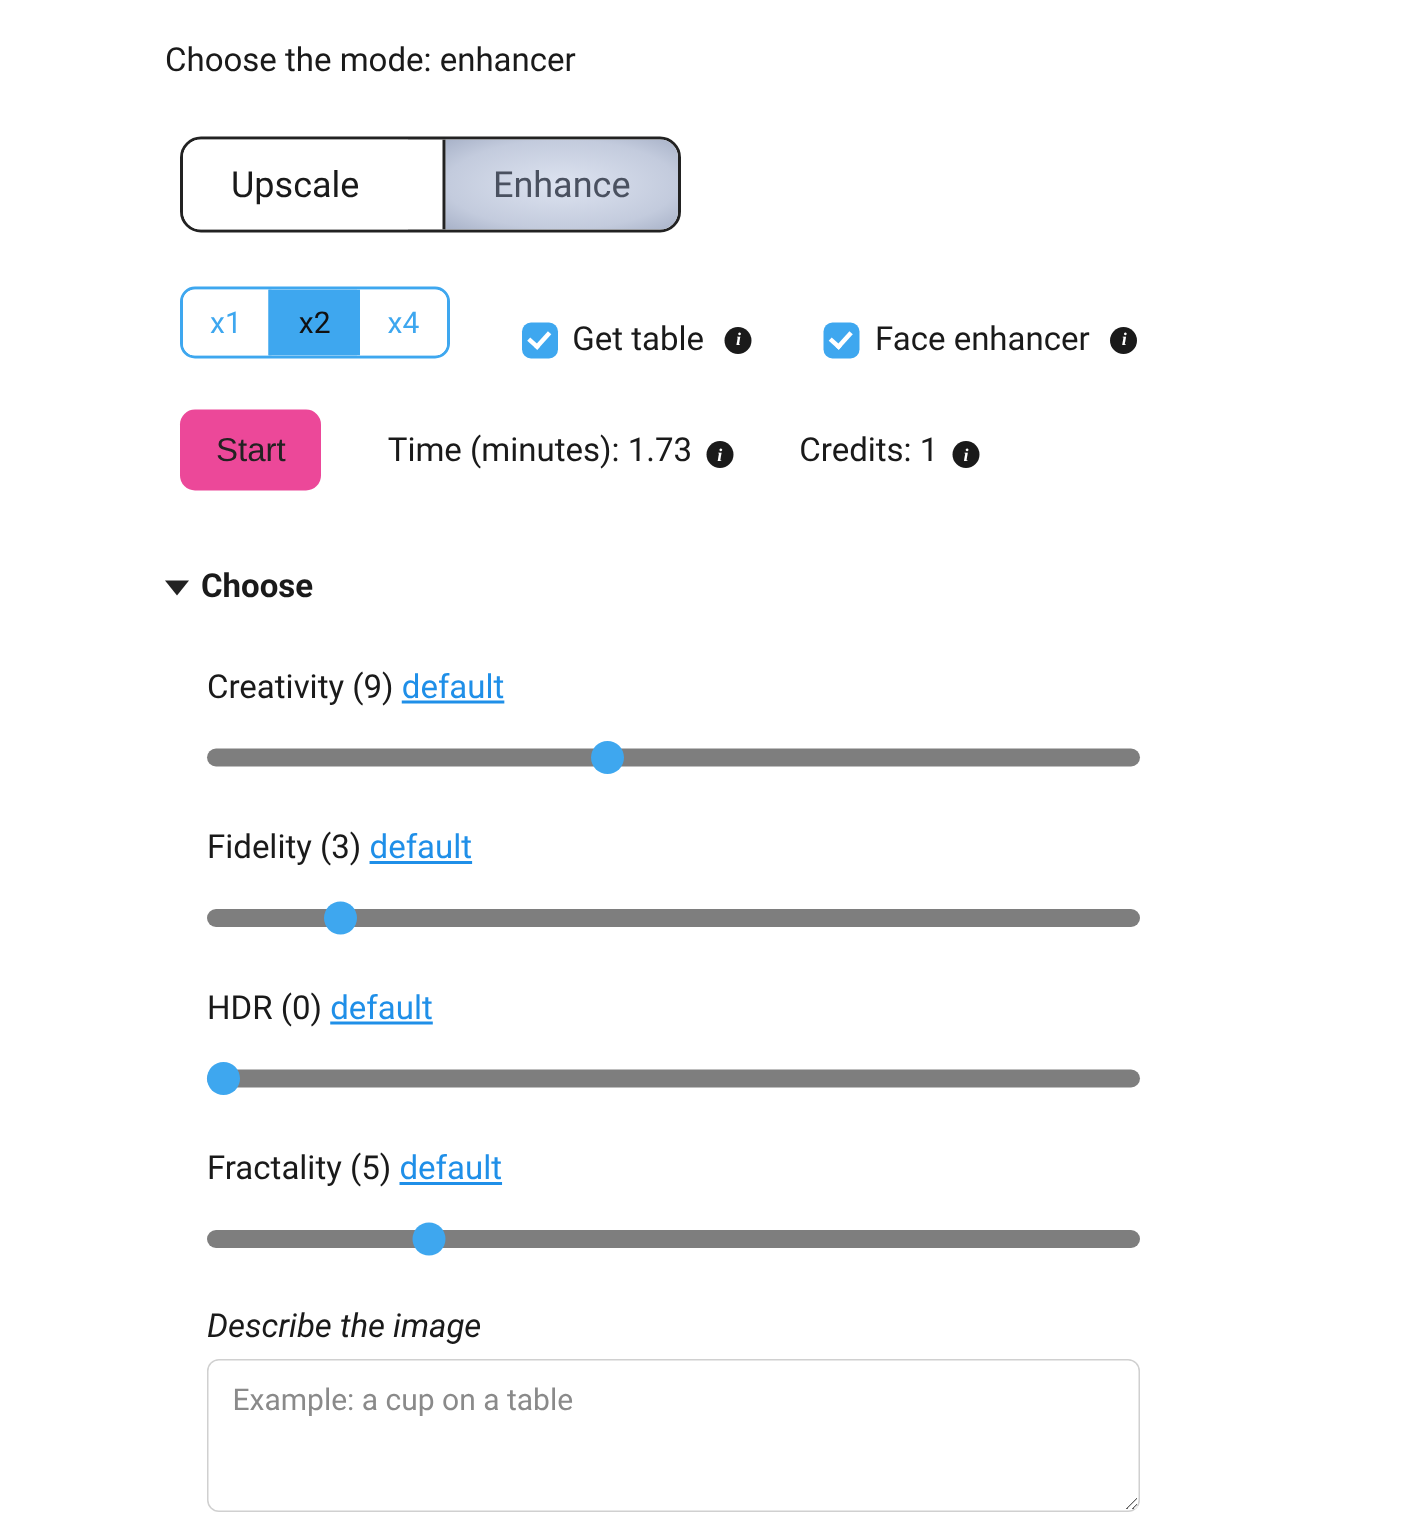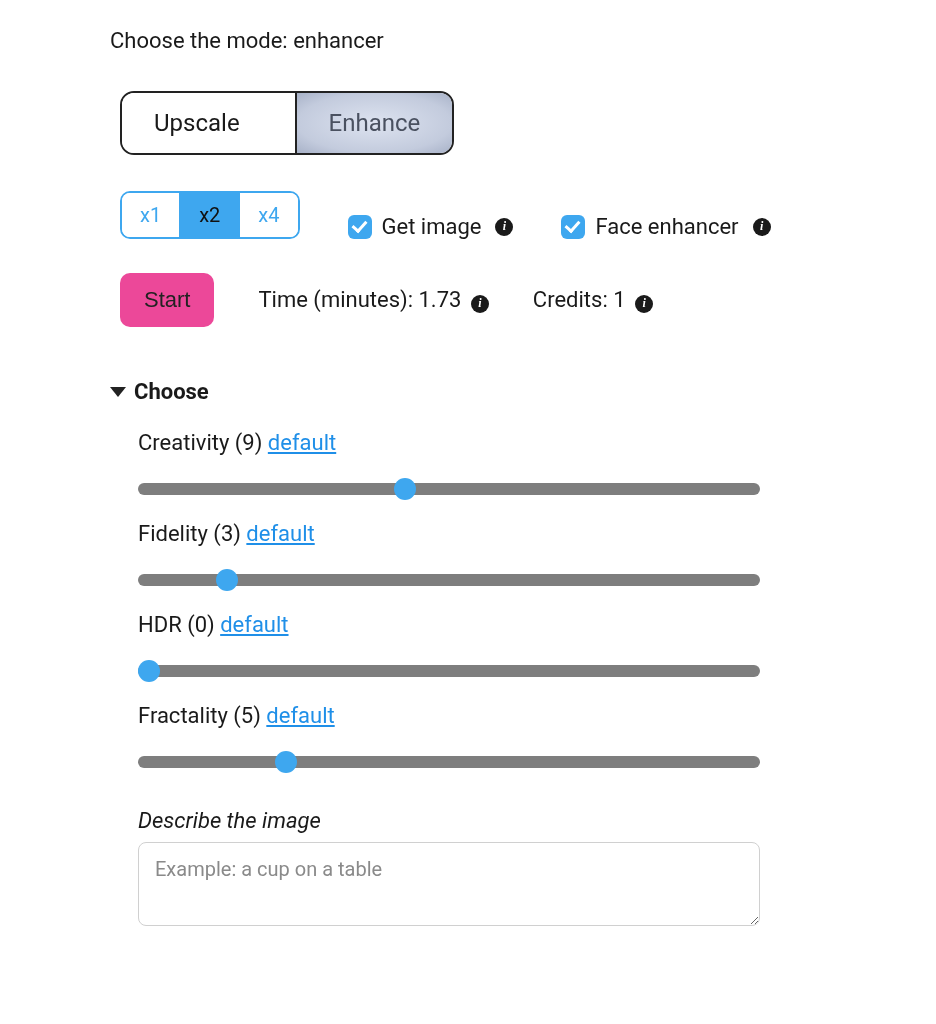--- a/index.html
+++ b/index.html
@@ -105,21 +105,21 @@
   }
   .tri {
     width: 0; height: 0;
     border-left: 8px solid transparent;
     border-right: 8px solid transparent;
     border-top: 10px solid #222;
   }
 
   .options-body { margin-left: 28px; }
 
-  .slider-block { margin-top: 26px; }
+  .slider-block { margin-top: 42px; }
   .slider-label { font-size: 22px; }
   .slider-label a { color: #1f8fe8; text-decoration: underline; }
 
   .slider-track {
     position: relative;
     height: 12px;
     border-radius: 6px;
     background: #7e7e7e;
     margin-top: 28px;
     width: 622px;
@@ -130,21 +130,21 @@
     width: 22px; height: 22px;
     border-radius: 50%;
     background: #3ea7ef;
     transform: translate(-50%, -50%);
     cursor: grab;
   }
 
   .describe-block { margin-top: 40px; }
   .desc-label { font-size: 22px; margin-bottom: 9px; font-style: italic; }
   textarea.desc {
-    width: 622px; height: 84px;
+    width: 622px; height: 102px;
     border: 1px solid #d0d0d0;
     border-radius: 8px;
     padding: 14px 16px;
     font-size: 20px;
     font-family: inherit;
     color: #555;
     resize: both;
   }
   textarea.desc::placeholder { color: #8a8a8a; }
 </style>
@@ -162,21 +162,21 @@
 
 <div class="row2">
   <div class="scale-group">
     <div class="scale">x1</div>
     <div class="scale active">x2</div>
     <div class="scale">x4</div>
   </div>
 
   <div class="check-item">
     <span class="cb"></span>
-    <span>Get image</span>
+    <span>Get table</span>
     <span class="info-icon">i</span>
   </div>
 
   <div class="check-item">
     <span class="cb"></span>
     <span>Face enhancer</span>
     <span class="info-icon">i</span>
   </div>
 </div>
 

